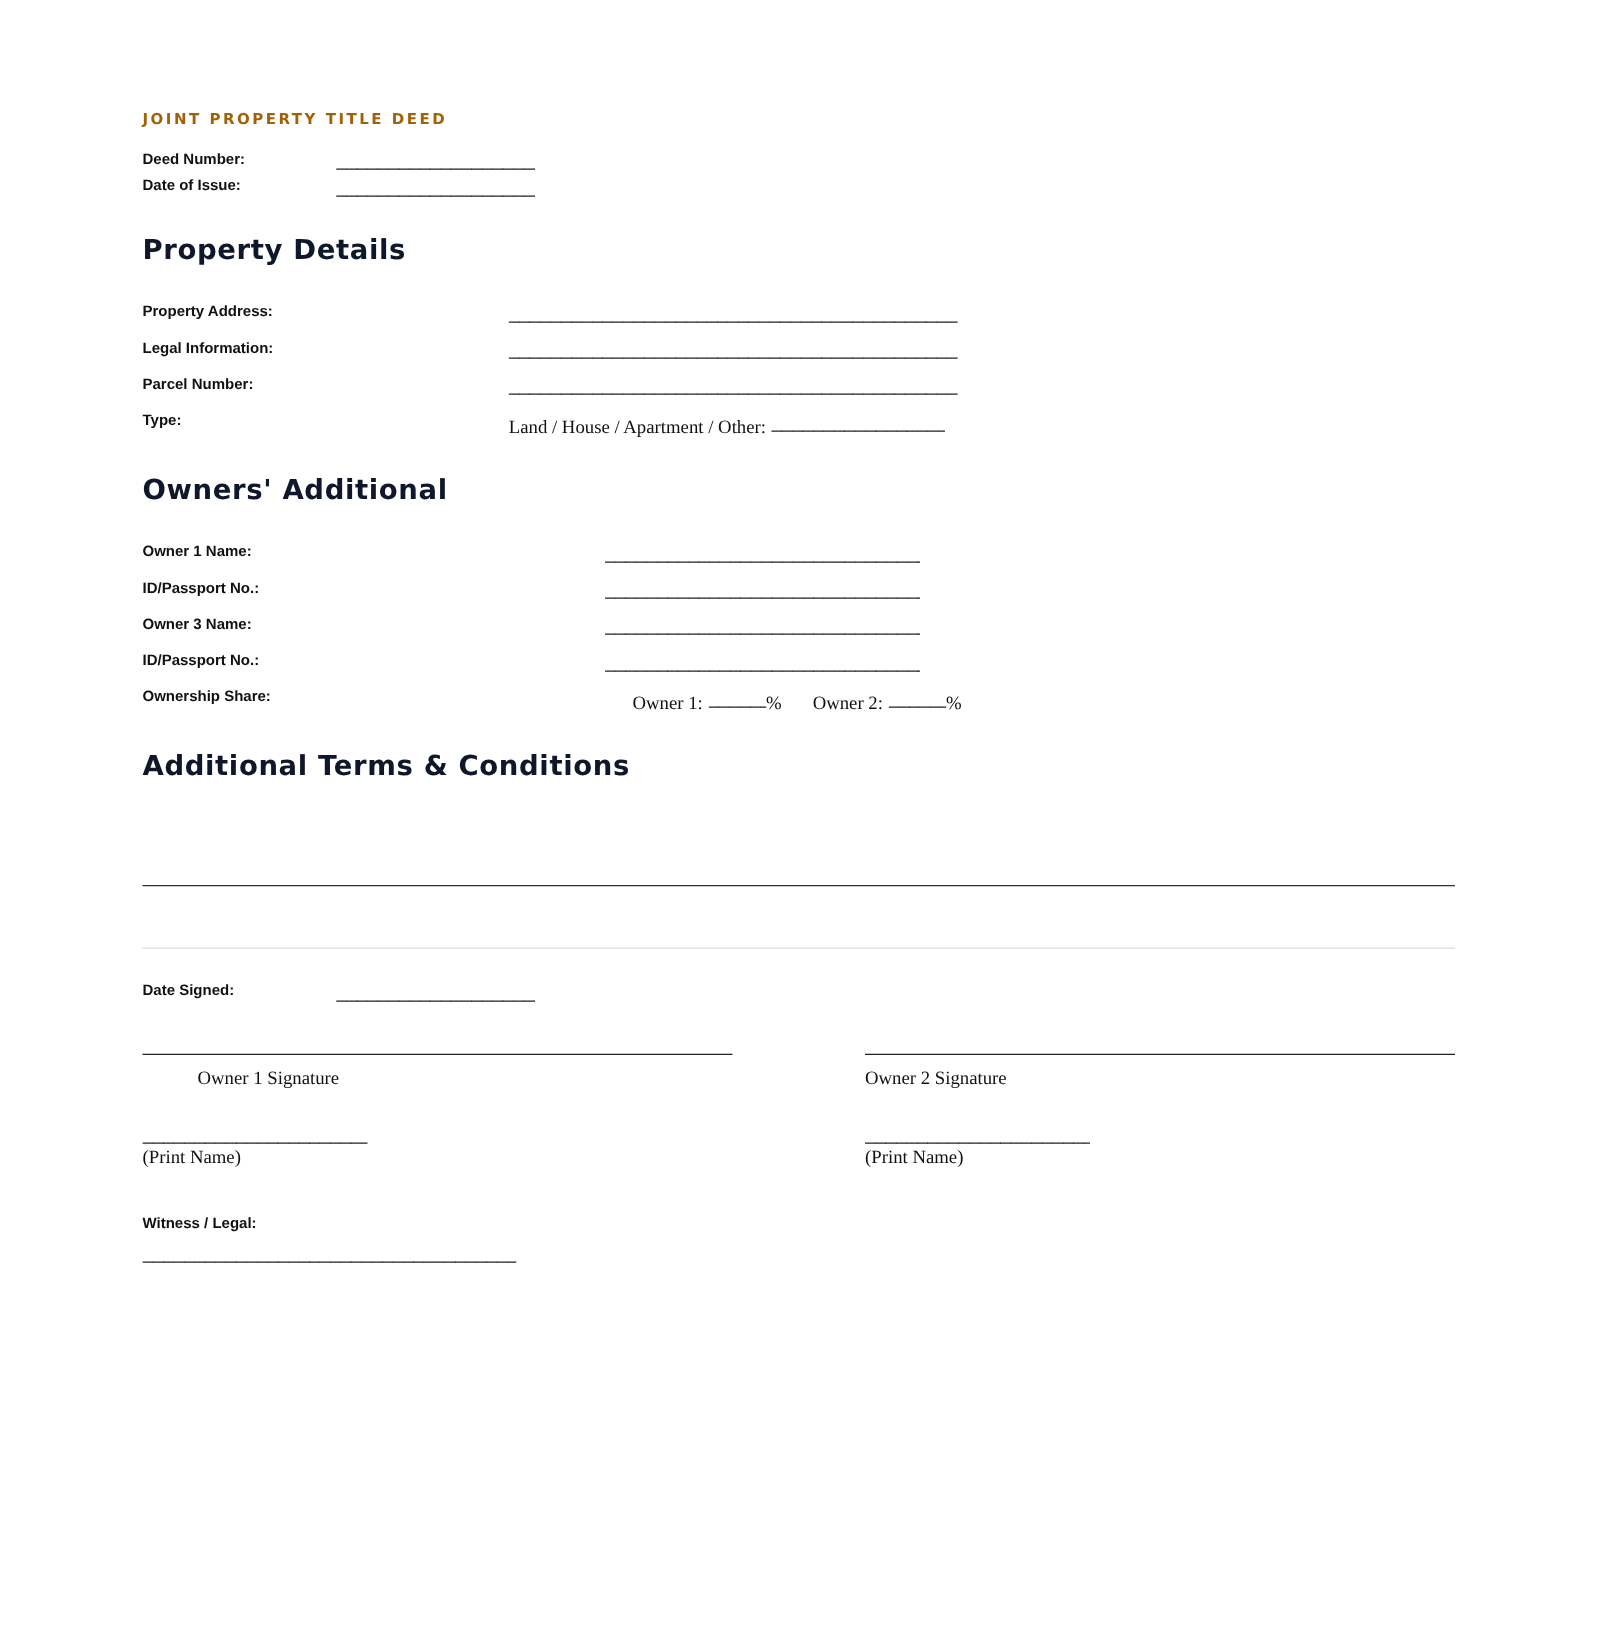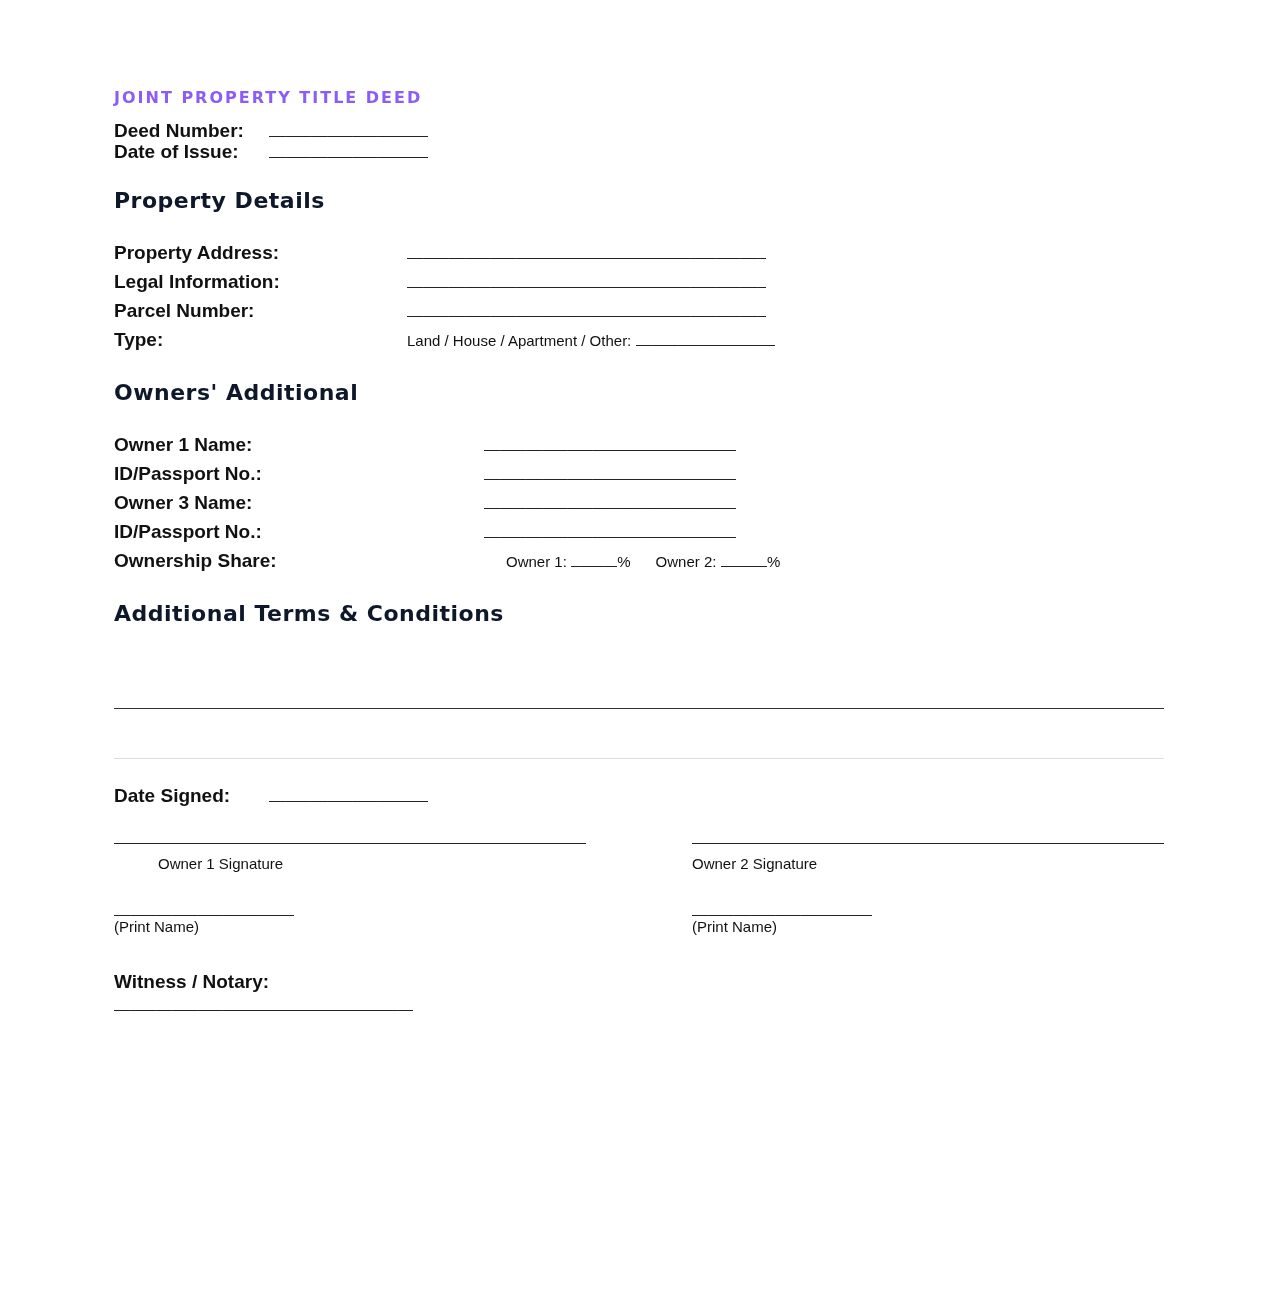--- a/index.html
+++ b/index.html
@@ -1,22 +1,22 @@
 <!DOCTYPE html>
 <html><head>
 <meta charset="utf-8">
 <style>
   html, body { margin:0; padding:0; background:#ffffff; }
   body { width:1278px; height:1300px; position:relative; font-family:"Liberation Sans", sans-serif; color:#111; }
   .page { position:absolute; left:114px; top:0; width:1050px; }
   .abs { position:absolute; white-space:nowrap; }
-  .title { font-family:"DejaVu Sans", sans-serif; font-weight:bold; font-size:16px; letter-spacing:2px; color:#8b5cf6; }
+  .title { font-family:"DejaVu Sans", sans-serif; font-weight:bold; font-size:12px; letter-spacing:2px; color:#a16207; }
   .h2 { font-family:"DejaVu Sans", sans-serif; font-weight:bold; font-size:22px; letter-spacing:0.5px; color:#0f172a; }
-  .lbl { font-size:19px; font-weight:bold; color:#111; }
-  .val { font-size:15px; color:#111; }
+  .lbl { font-size:12px; font-weight:bold; color:#111; }
+  .val { font-size:15px; color:#111;font-family:Liberation Serif, serif; }
   .blank { display:inline-block; overflow:hidden; white-space:nowrap; font-size:15px; color:#111; vertical-align:baseline; }
   .rule-dark { position:absolute; height:0; border-top:1.5px solid #333; }
   .rule-light { position:absolute; height:0; border-top:1px solid #dddddd; }
   .sigline { position:absolute; height:0; border-top:1px solid #222; }
 </style>
 </head>
 <body>
 
 <div class="page">
 
@@ -104,18 +104,18 @@
   <div class="abs" style="left:0; top:899px;">
     <span class="blank" style="width:180px;">________________________</span>
   </div>
   <div class="abs val" style="left:0; top:918px;">(Print Name)</div>
 
   <div class="abs" style="left:578px; top:899px;">
     <span class="blank" style="width:180px;">________________________</span>
   </div>
   <div class="abs val" style="left:578px; top:918px;">(Print Name)</div>
 
-  <div class="abs lbl" style="left:0; top:971px;">Witness / Notary:</div>
+  <div class="abs lbl" style="left:0; top:971px;">Witness / Legal:</div>
   <div class="abs" style="left:0; top:994px;">
     <span class="blank" style="width:299px;">________________________________________</span>
   </div>
 
 </div>
 
 </body></html>

